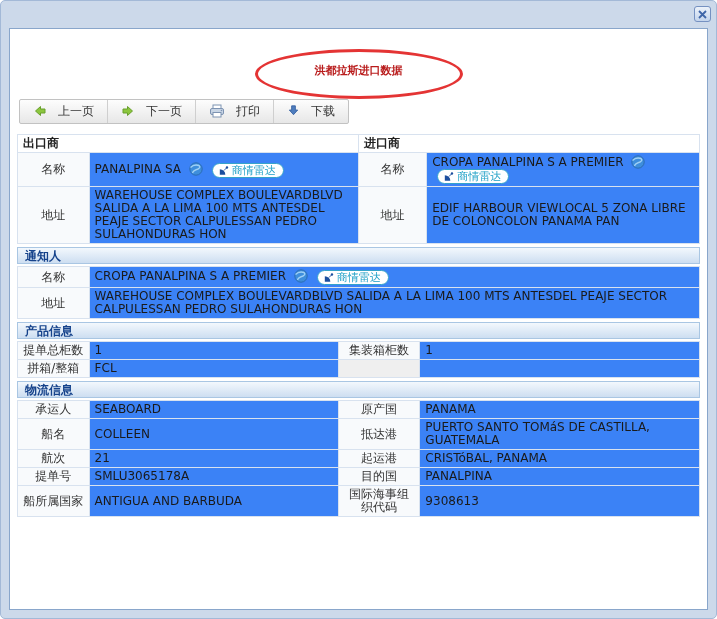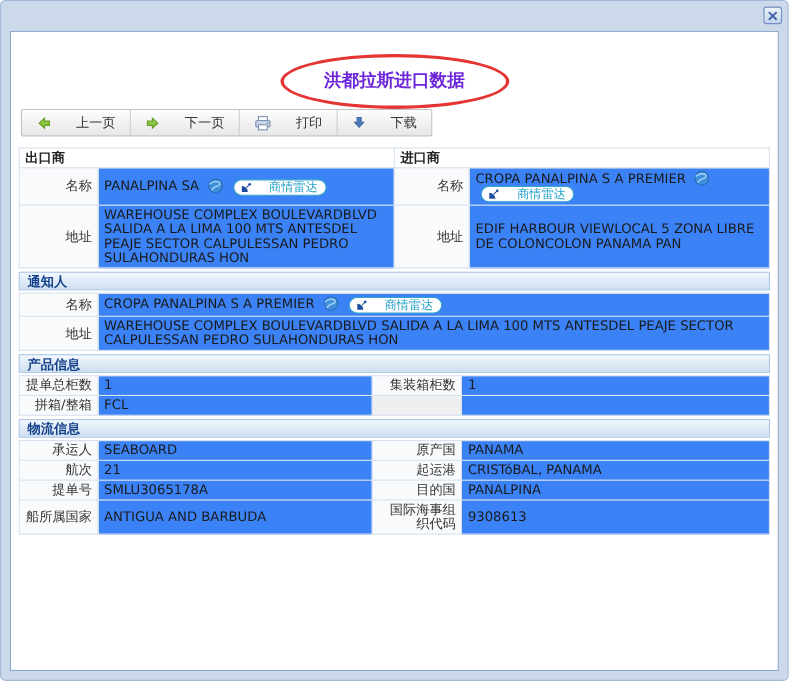--- a/index.html
+++ b/index.html
@@ -26,38 +26,38 @@
     background: #fff;
     border: 1px solid #89A6CB;
     padding: 0 7px;
     overflow: hidden;
   }
 
   .title-area { position: relative; height: 70px; }
   .page-title {
     position: absolute; top: 34px; left: 0; width: 100%;
     text-align: center;
-    font-size: 16px; font-weight: bold; color: #6d28d9;
+    font-size: 11px; font-weight: bold; color: #b91c1c;
   }
   .red-ellipse {
     position: absolute; top: 20px; left: 50%;
     transform: translateX(-50%);
     width: 208px; height: 50px;
     border: 3px solid #E43434;
     border-radius: 50%;
   }
 
   .toolbar {
     display: inline-flex;
     margin: 0 0 0 2px;
     border: 1px solid #C2C2C2; border-radius: 2px;
     background: linear-gradient(#FDFDFD, #E7E7E7);
   }
   .tb-btn {
-    display: flex; align-items: center; gap: 22px;
+    display: flex; gap: 11px;
     padding: 4px 13px;
     background: transparent; border: none;
     border-right: 1px solid #CFCFCF;
     font: 12px "DejaVu Sans", "Liberation Sans", sans-serif;
     color: #333; cursor: pointer; line-height: 15px;
   }
   .tb-btn:last-child { border-right: none; }
 
   .sections { margin-top: 10px; }
   .section { margin-bottom: 3px; }
@@ -73,28 +73,28 @@
     font-size: 12px; color: #1A1A1A;
     border: 1px solid #BCCFE5;
   }
   table.grid td {
     border: 1px solid #D8E2EF;
     padding: 2px 5px;
     line-height: 13px;
     vertical-align: middle;
     word-wrap: break-word;
   }
-  td.lbl { background: #F8FAFC; text-align: right; color: #333; }
+  td.lbl { background: #F8FAFC; text-align: center; color: #333; }
   td.lbl-empty { background: #EFEFEF; }
   td.group-cell { font-weight: bold; color: #222; padding-left: 10px; background: #fff; margin-left: 42px; }
   td.val { background: #3b82f6; }
 
   .globe { width: 14px; height: 14px; vertical-align: -3px; margin-left: 4px; }
   .radar-badge {
-    display: inline-flex; align-items: center; gap: 16px;
+    display: inline-flex; align-items: center; gap: 3px;
     height: 15px; padding: 0 7px 0 5px; margin-left: 5px;
     border: 1px solid #35A3CB; border-radius: 9px;
     background: #fff; color: #1D9FC6;
     font-size: 11px; line-height: 13px;
     cursor: pointer; vertical-align: -3px;
   }
   .icon-svg { display: block; }
 </style>
 </head>
 <body>
@@ -274,20 +274,26 @@
               <col style="width:41%">
             </colgroup>
           <tbody>
               <tr>
             <td class="lbl">承运人</td>
             <td class="val">SEABOARD</td>
             <td class="lbl">原产国</td>
             <td class="val">PANAMA</td>
           </tr>
           <tr>
+            <td class="lbl">船名</td>
+            <td class="val">COLLEEN</td>
+            <td class="lbl">抵达港</td>
+            <td class="val">PUERTO SANTO TOMáS DE CASTILLA, GUATEMALA</td>
+          </tr>
+          <tr>
             <td class="lbl">航次</td>
             <td class="val">21</td>
             <td class="lbl">起运港</td>
             <td class="val">CRISTóBAL, PANAMA</td>
           </tr>
           <tr>
             <td class="lbl">提单号</td>
             <td class="val">SMLU3065178A</td>
             <td class="lbl">目的国</td>
             <td class="val">PANALPINA</td>

